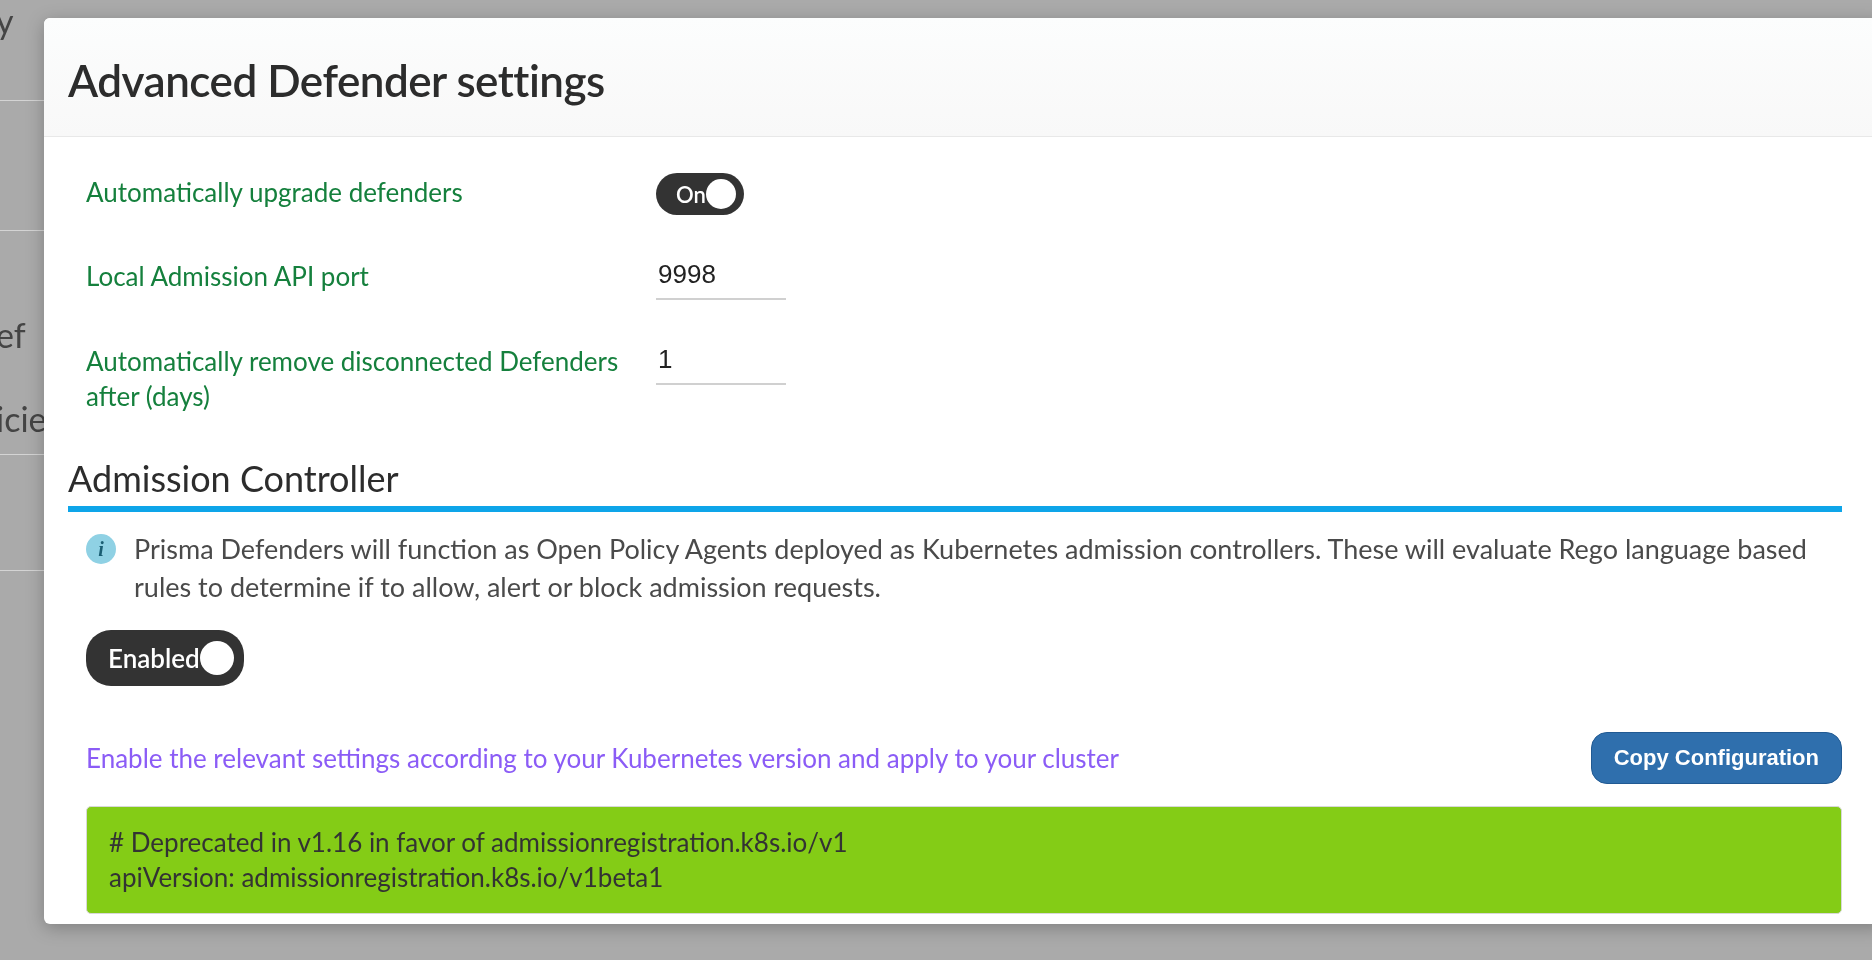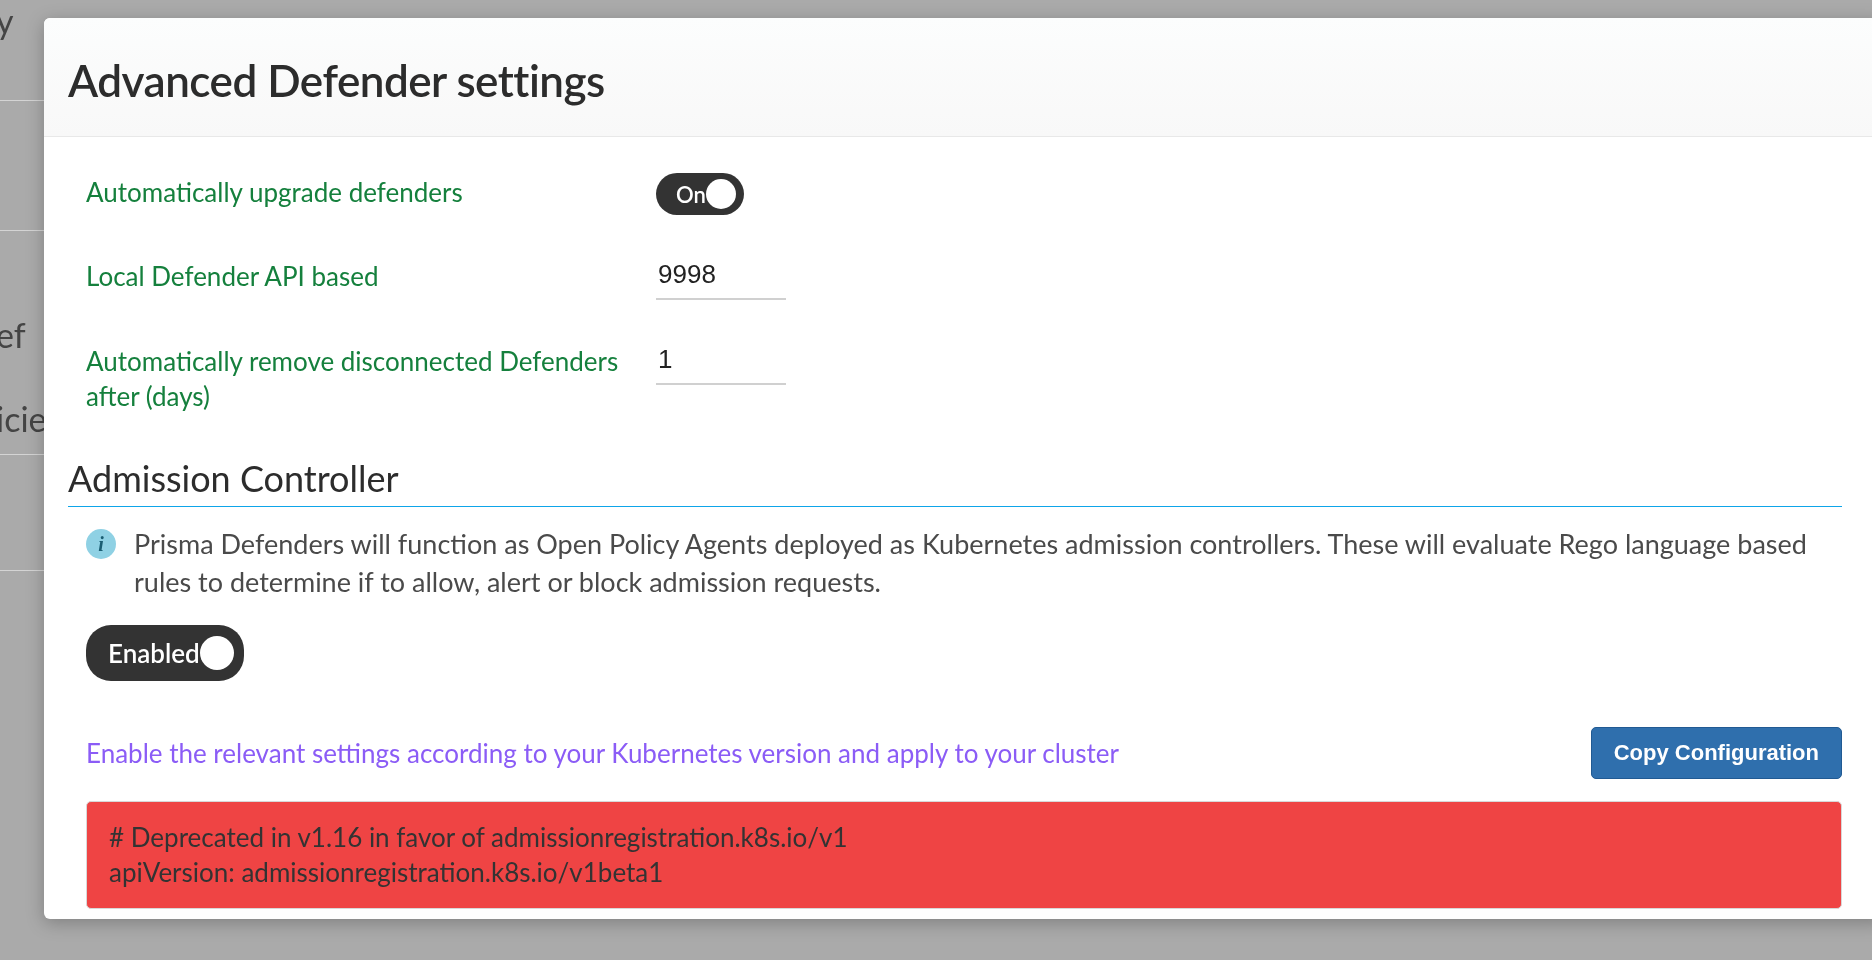--- a/index.html
+++ b/index.html
@@ -91,21 +91,21 @@
   padding: 2px 2px 8px 2px;
   width: 130px;
   outline: none;
   background: transparent;
 }
 .section-title {
   font-size: 36px;
   color: #2c2c2c;
   font-weight: 400;
   padding-bottom: 6px;
-  border-bottom: 1px solid #0ea5e9;
+  border-bottom: 6px solid #0ea5e9;
   margin-left: -18px;
   padding-left: 0;
   margin-bottom: 18px;
 }
 .info-row {
   display: flex;
   align-items: flex-start;
   gap: 18px;
   margin-bottom: 24px;
 }
@@ -143,30 +143,30 @@
   margin-bottom: 22px;
 }
 .copy-row .txt {
   font-size: 26px;
   color: #8b5cf6;
 }
 .copy-btn {
   background: #2f6fad;
   color: #fff;
   border: 1px solid #215a93;
-  border-radius: 5px;
+  border-radius: 16px;
   padding: 12px 22px;
   font-size: 22px;
   font-weight: 600;
   cursor: pointer;
 }
 .code-box {
   border: 1px solid #d8d8d8;
   border-radius: 5px;
-  background: #ef4444;
+  background: #84cc16;
   padding: 18px 22px;
   font-family: inherit;
   font-size: 26px;
   color: #333;
   line-height: 1.35;
   white-space: pre-line;
 }
 </style>
 </head>
 <body>
@@ -190,21 +190,21 @@
 
     <div class="setting-row">
       <div class="setting-label">Automatically upgrade defenders</div>
       <div class="toggle">
         <span class="toggle-label">On</span>
         <span class="toggle-knob"></span>
       </div>
     </div>
 
     <div class="setting-row">
-      <div class="setting-label">Local Defender API based</div>
+      <div class="setting-label">Local Admission API port</div>
       <input class="text-input" type="text" value="9998" style="">
     </div>
 
     <div class="setting-row">
       <div class="setting-label">Automatically remove disconnected Defenders after (days)</div>
       <input class="text-input" type="text" value="1" style="">
     </div>
 
     <h2 class="section-title">Admission Controller</h2>
 

